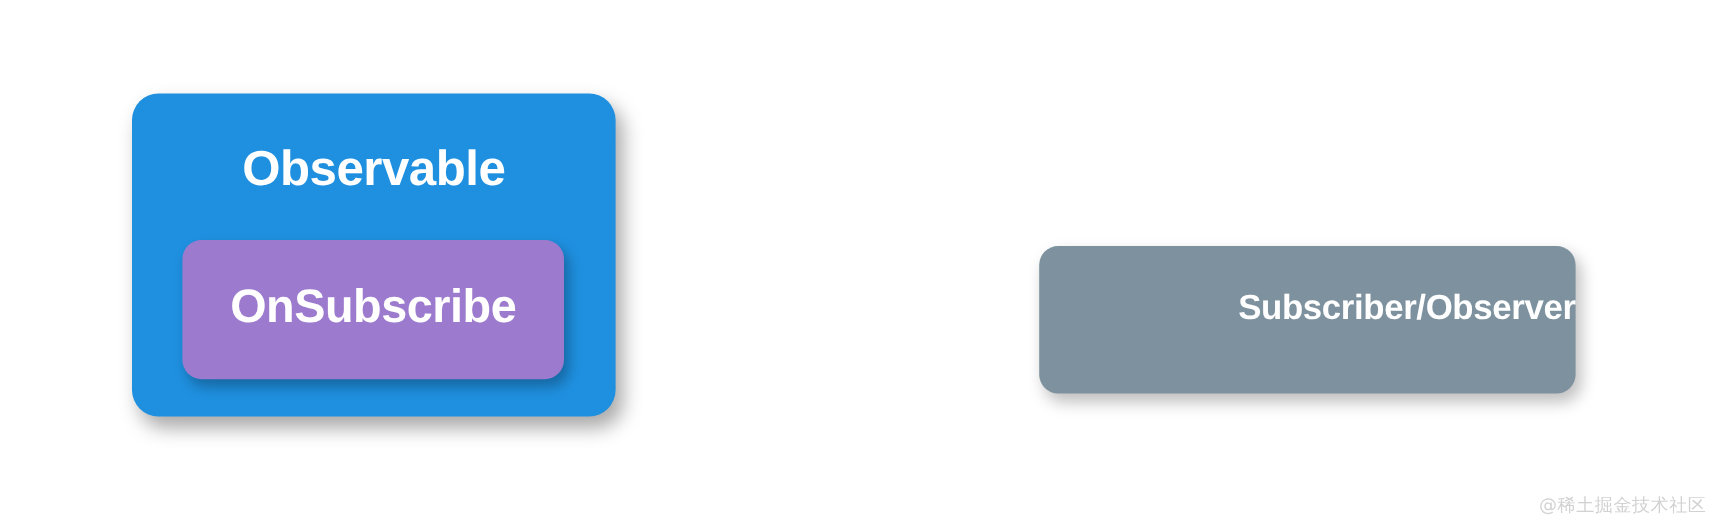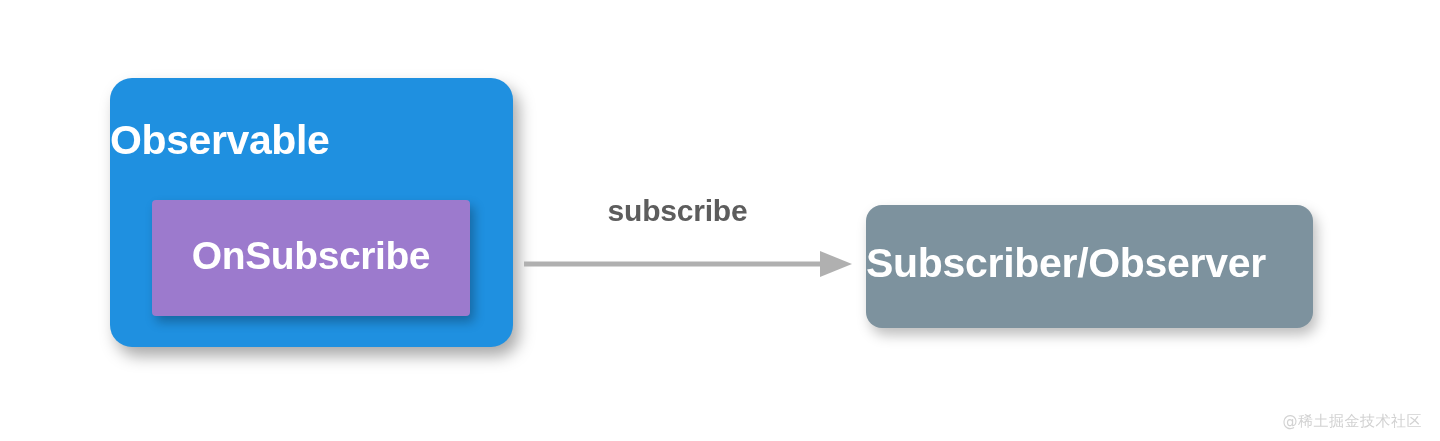--- a/index.html
+++ b/index.html
@@ -32,36 +32,37 @@
     background: #1f90e0;
     border-radius: 22px;
     box-shadow: 6px 9px 16px rgba(0, 0, 0, 0.34);
   }
 
   .node-observable-title {
     position: absolute;
     left: 0;
     right: 0;
     top: 42px;
+    text-align: center;
     color: #ffffff;
     font-size: 41px;
     font-weight: bold;
     letter-spacing: -0.4px;
     line-height: 1;
   }
 
   
   .node-onsubscribe {
     position: absolute;
     left: 42px;
     top: 122px;
     width: 318px;
     height: 116px;
     background: #9c7acd;
-    border-radius: 4px;
+    border-radius: 16px;
     box-shadow: 4px 6px 11px rgba(0, 0, 0, 0.28);
   }
 
   .node-onsubscribe-title {
     position: absolute;
     left: 0;
     right: 0;
     top: 36px;
     text-align: center;
     color: #ffffff;
@@ -111,23 +112,23 @@
     background: #7d929e;
     border-radius: 16px;
     box-shadow: 4px 7px 13px rgba(0, 0, 0, 0.26);
   }
 
   .node-subscriber-title {
     position: absolute;
     left: 0;
     right: 0;
     top: 38px;
-    text-align: left;
+    text-align: right;
     color: #ffffff;
-    font-size: 41px;
+    font-size: 29px;
     font-weight: bold;
     letter-spacing: -0.3px;
     line-height: 1;
   }
 
   
   .watermark {
     position: absolute;
     right: 18px;
     bottom: 10px;
@@ -145,28 +146,20 @@
 <div id="diagram-canvas">
 
   <div class="node-observable">
     <div class="node-observable-title">Observable</div>
 
     <div class="node-onsubscribe">
       <div class="node-onsubscribe-title">OnSubscribe</div>
     </div>
   </div>
 
-  <div class="edge-subscribe">
-    <div class="edge-subscribe-label">subscribe</div>
-
-    <svg class="edge-subscribe-arrow" viewBox="0 0 335 32" xmlns="http://www.w3.org/2000/svg">
-      <line x1="4" y1="16" x2="305" y2="16" stroke="#b0b0b0" stroke-width="5"></line>
-      <polygon points="300,3 332,16 300,29" fill="#b0b0b0"></polygon>
-    </svg>
-  </div>
 
   <div class="node-subscriber">
     <div class="node-subscriber-title">Subscriber/Observer</div>
   </div>
 
   <div class="watermark">@稀土掘金技术社区</div>
 
 </div>
 
 </body></html>

